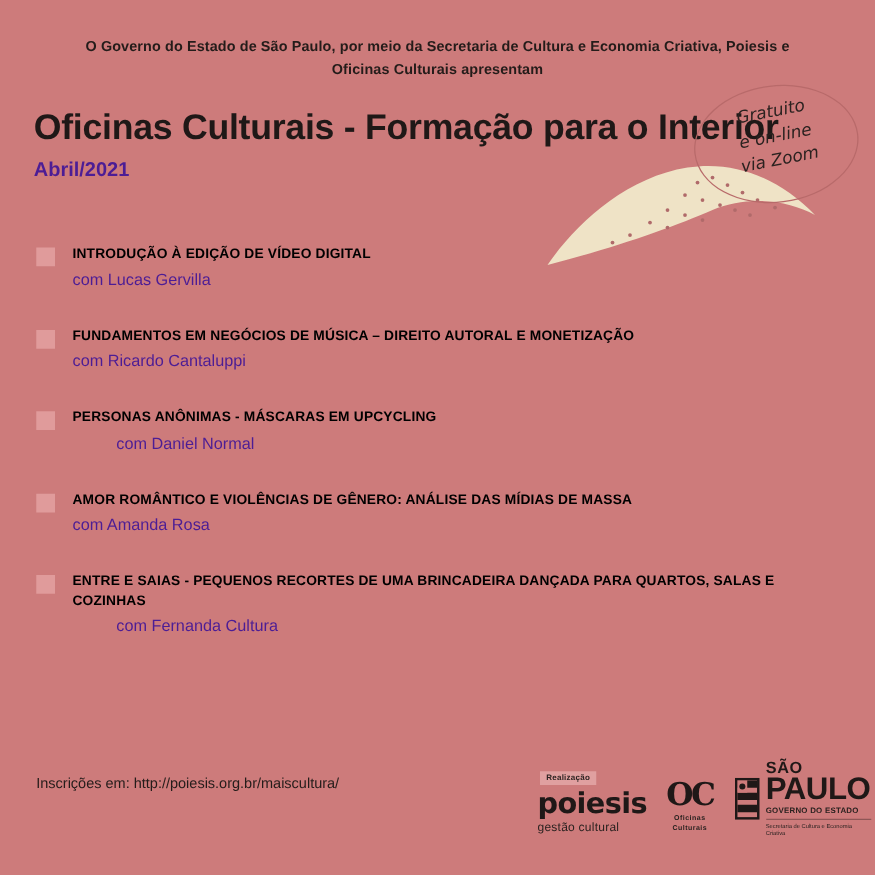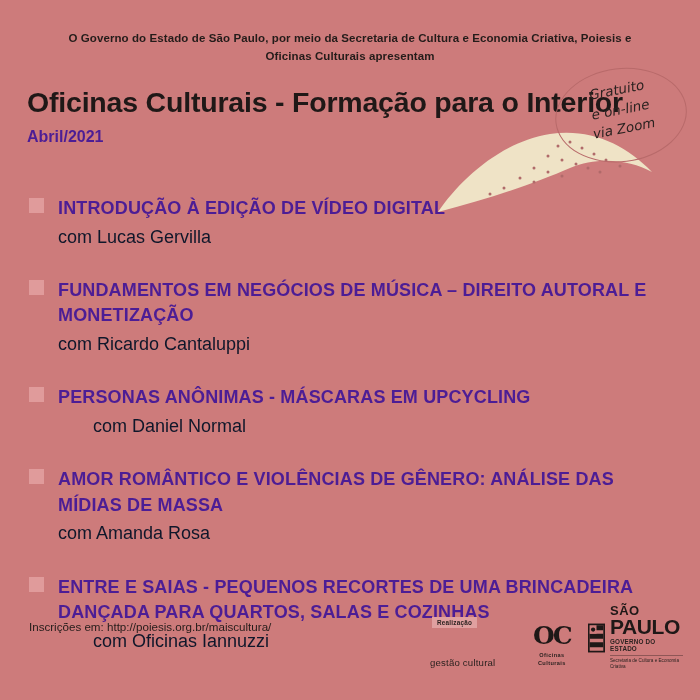--- a/index.html
+++ b/index.html
@@ -90,31 +90,31 @@
   }
   .bullet {
     flex: 0 0 auto;
     width: 15px; height: 15px;
     background: #e09b9b;
     margin-top: 2px;
     margin-right: 14px;
   }
   .item-text { flex: 1 1 auto; }
   .course-name {
-    font-size: 18px;
+    font-size: 11px;
     font-weight: bold;
     letter-spacing: .15px;
-    color: #4c1d95;
+    color: #000000;
     line-height: 1.42;
     text-transform: uppercase;
   }
   .course-teacher {
     margin-top: 4px;
-    font-size: 18px;
-    color: #0f172a;
+    font-size: 13px;
+    color: #4c1d95;
     line-height: 1.3;
   }
   .indent { padding-left: 6px; margin-left: 29px; }
 
   
   .contact {
     position: absolute;
     left: 29px; bottom: 62px;
     font-size: 11.6px;
     color: #241c1a;
@@ -181,21 +181,21 @@
     width: 20px; height: 34px;
     margin-right: 5px;
     margin-top: 2px;
   }
   .sp-text { line-height: 1; }
   .sp-sao {
     font-size: 13px; font-weight: bold; color: #1f1817;
     letter-spacing: .5px;
   }
   .sp-paulo {
-    font-size: 21px; font-weight: bold; color: #1f1817;
+    font-size: 25px; font-weight: bold; color: #1f1817;
     letter-spacing: -.4px; margin-top: -1px;
   }
   .sp-gov {
     font-size: 6.3px; font-weight: bold; color: #2b2220;
     margin-top: 2px; letter-spacing: .2px;
   }
   .sp-sec {
     font-size: 4.6px; color: #2b2220; margin-top: 3px;
     line-height: 1.3;
     border-top: .7px solid #8f5656;
@@ -279,36 +279,37 @@
       <div class="item-text">
         <div class="course-name">AMOR ROMÂNTICO E VIOLÊNCIAS DE GÊNERO: ANÁLISE DAS MÍDIAS DE MASSA</div>
         <div class="course-teacher">com Amanda Rosa</div>
       </div>
     </div>
 
     <div class="item">
       <div class="bullet"></div>
       <div class="item-text">
         <div class="course-name">ENTRE E SAIAS - PEQUENOS RECORTES DE UMA BRINCADEIRA DANÇADA PARA QUARTOS, SALAS E COZINHAS</div>
-        <div class="course-teacher indent">com Oficinas Iannuzzi</div>
+        <div class="course-teacher indent">com Fernanda Cultura</div>
       </div>
     </div>
 
   </div>
 
   <div class="contact">
     <div>
       <b>Inscrições em:</b>
       <span class="val">http://poiesis.org.br/maiscultura/</span>
     </div>
   </div>
 
   <div class="realizacao">Realização</div>
 
   <div class="poiesis">
+    <div class="poiesis-name">poiesis</div>
     <div class="poiesis-sub">gestão cultural</div>
   </div>
 
   <div class="oc">
     <div class="oc-mark">OC</div>
     <div class="oc-sub">Oficinas</div>
     <div class="oc-sub">Culturais</div>
   </div>
 
   <div class="sp">

